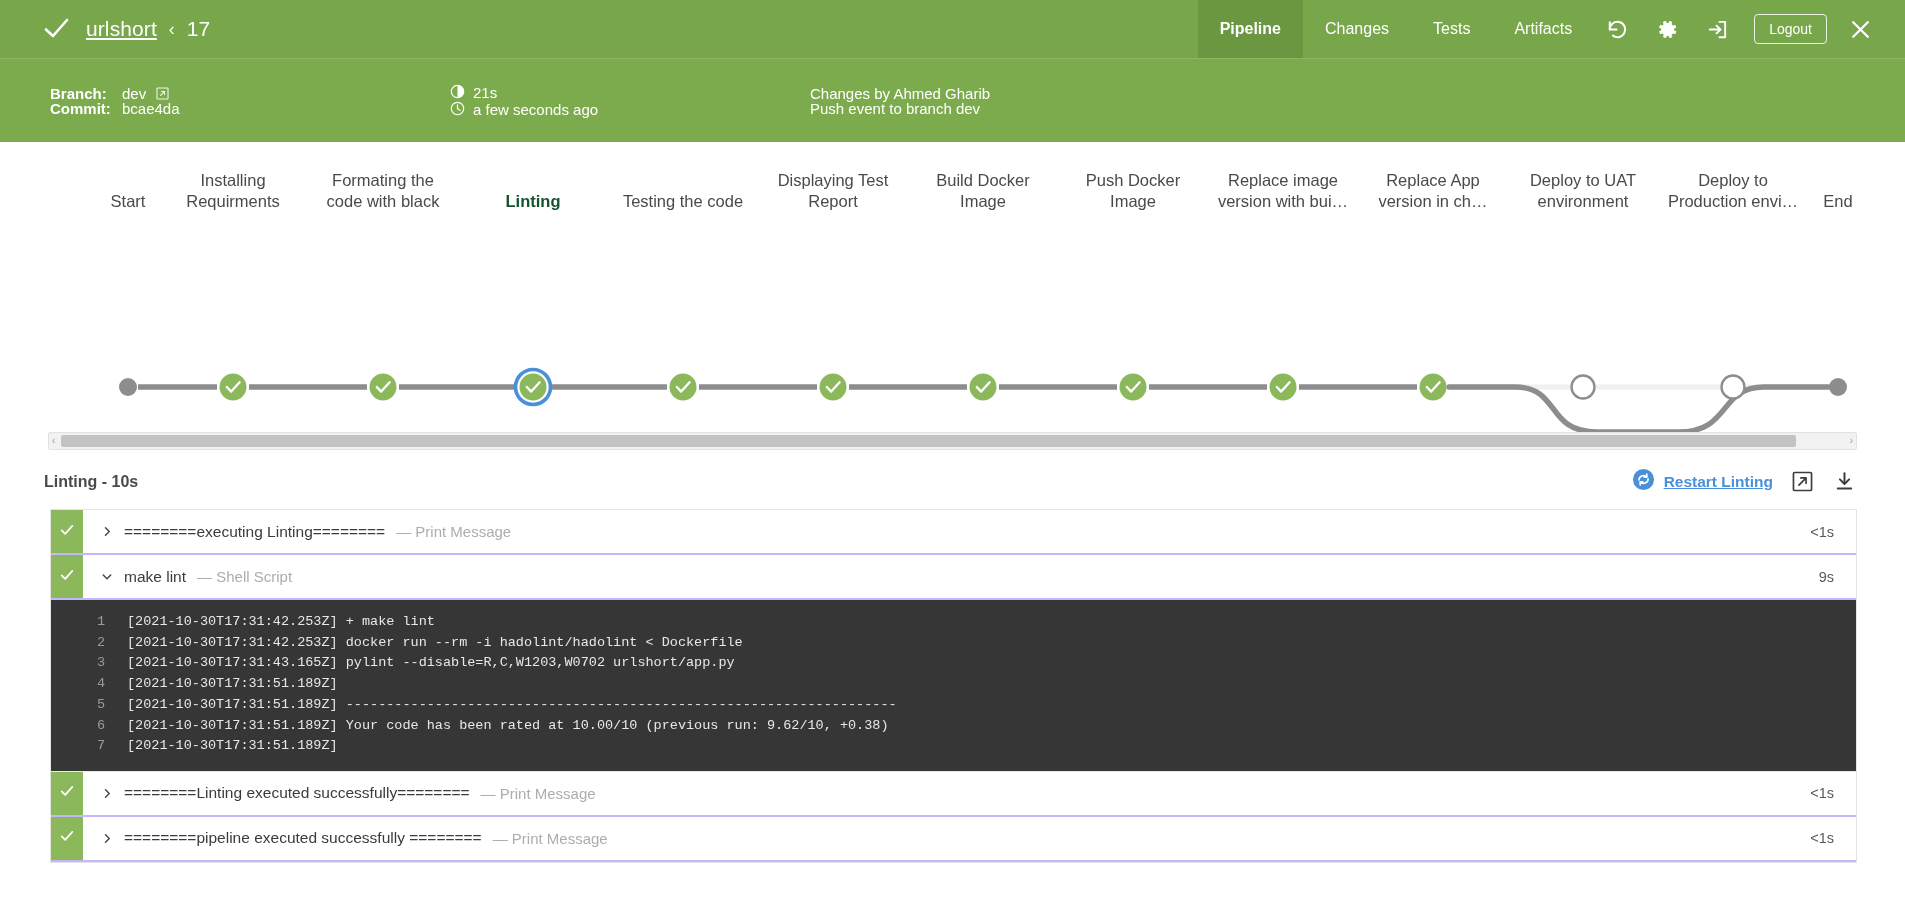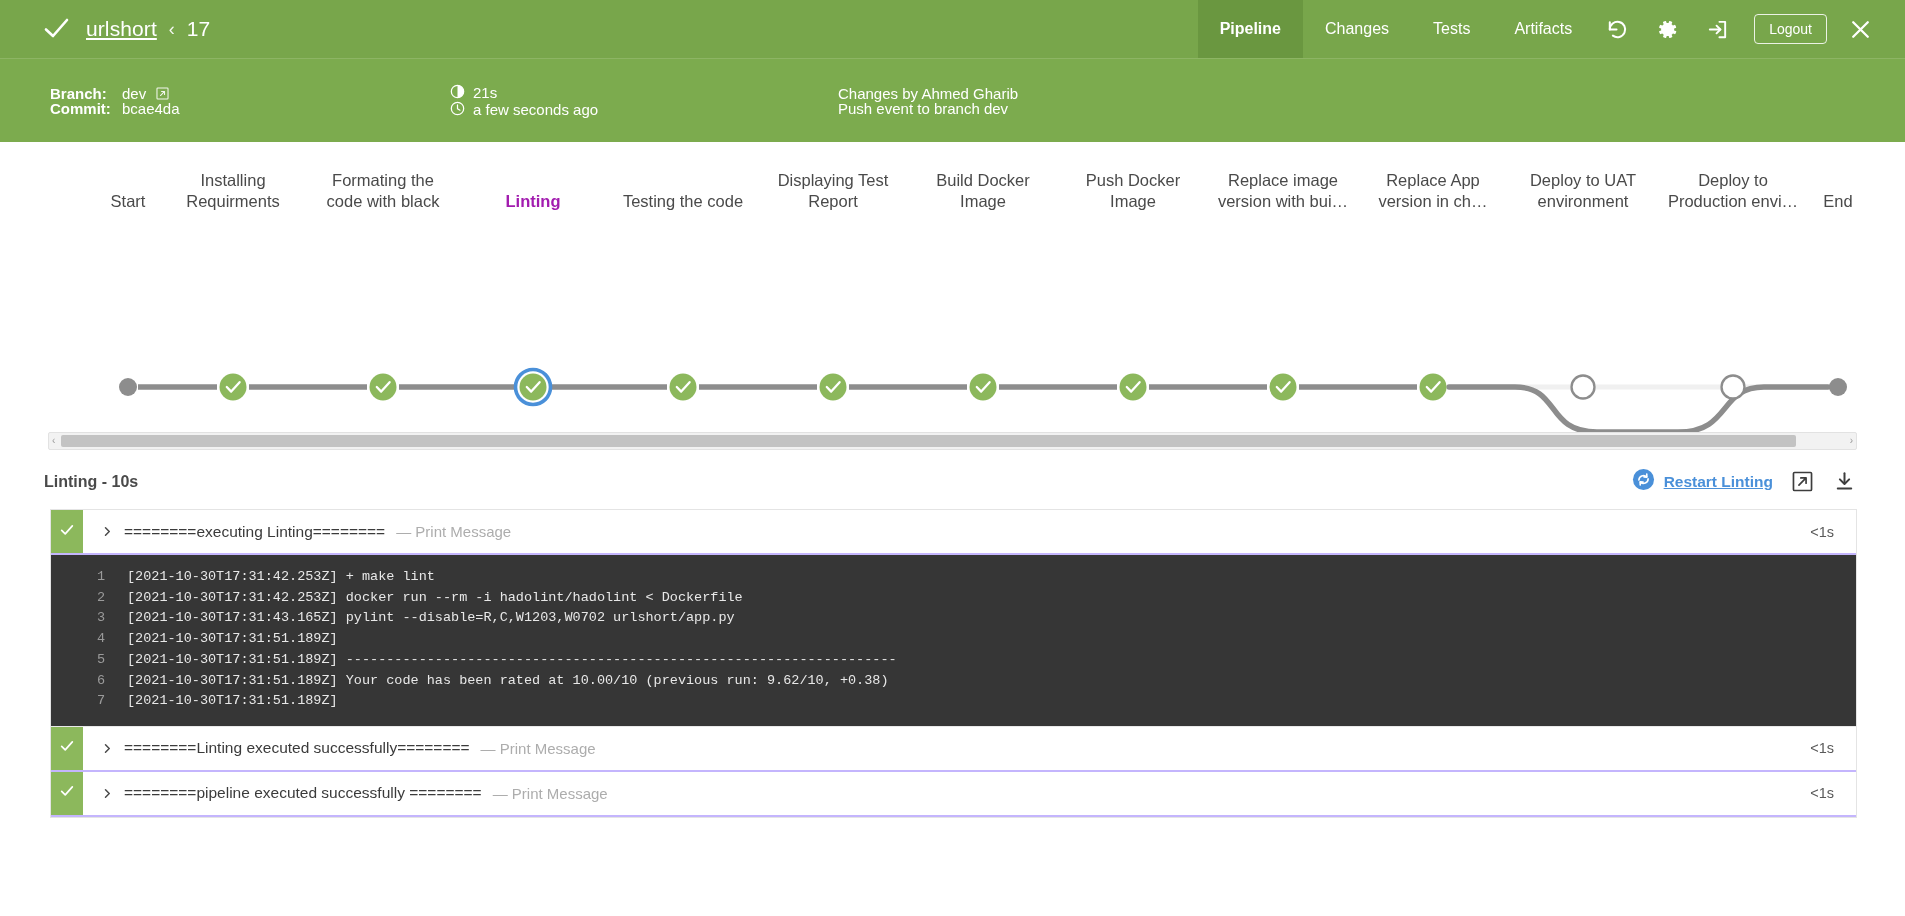--- a/index.html
+++ b/index.html
@@ -108,21 +108,21 @@
     box-sizing: border-box;
     border-top: 1px solid rgba(255,255,255,.13);
   }
   .meta-col {
     display: flex;
     flex-direction: column;
     justify-content: center;
   }
   .meta-col.c1 { padding-left: 50px; width: 400px; }
   .meta-col.c2 { width: 360px; }
-  .meta-col.c3 { flex: 1; margin-left: 28px; }
+  .meta-col.c3 { flex: 1; }
   .meta-row {
     display: flex;
     align-items: center;
     gap: 8px;
     font-size: 15px;
     line-height: 1;
     white-space: nowrap;
   }
   .meta-label {
     font-weight: bold;
@@ -159,21 +159,21 @@
     text-align: center;
     font-size: 16.5px;
     line-height: 21px;
     color: #4a4a4a;
     transform: translateX(-50%);
     bottom: 50px;
     width: 150px;
   }
   .stage-label.selected {
     font-weight: bold;
-    color: #a21caf;
+    color: #14532d;
   }
   svg.graph-svg {
     position: absolute;
     left: 0;
     top: 0;
     width: 1905px;
     height: 290px;
     display: block;
   }
 
@@ -602,20 +602,37 @@
         <span class="step-caret">
           <svg viewBox="0 0 16 16" width="13" height="13">
             <path d="M6 3 L11 8 L6 13" fill="none" stroke="#4a4a4a" stroke-width="2" stroke-linecap="round" stroke-linejoin="round"></path>
           </svg>
         </span>
         <span class="step-name">========executing Linting========</span>
         <span class="step-type">— Print Message</span>
       </div>
       <div class="step-dur">&lt;1s</div>
     </div>
+    <div class="step-row">
+      <div class="step-status">
+        <span><svg viewBox="0 0 18 18" width="16" height="16">
+            <path d="M3 9.4 L7 13.4 L15 4.4" fill="none" stroke="#ffffff" stroke-width="1.9" stroke-linecap="round" stroke-linejoin="round"></path>
+          </svg></span>
+      </div>
+      <div class="step-main">
+        <span class="step-caret">
+          <svg viewBox="0 0 16 16" width="13" height="13">
+            <path d="M3 6 L8 11 L13 6" fill="none" stroke="#4a4a4a" stroke-width="2" stroke-linecap="round" stroke-linejoin="round"></path>
+          </svg>
+        </span>
+        <span class="step-name">make lint</span>
+        <span class="step-type">— Shell Script</span>
+      </div>
+      <div class="step-dur">9s</div>
+    </div>
     <div class="console">
       <div class="console-line"><span class="ln">1</span><span class="ltext">[2021-10-30T17:31:42.253Z] + make lint</span></div>
       <div class="console-line"><span class="ln">2</span><span class="ltext">[2021-10-30T17:31:42.253Z] docker run --rm -i hadolint/hadolint &lt; Dockerfile</span></div>
       <div class="console-line"><span class="ln">3</span><span class="ltext">[2021-10-30T17:31:43.165Z] pylint --disable=R,C,W1203,W0702 urlshort/app.py</span></div>
       <div class="console-line"><span class="ln">4</span><span class="ltext">[2021-10-30T17:31:51.189Z]</span></div>
       <div class="console-line"><span class="ln">5</span><span class="ltext">[2021-10-30T17:31:51.189Z] --------------------------------------------------------------------</span></div>
       <div class="console-line"><span class="ln">6</span><span class="ltext">[2021-10-30T17:31:51.189Z] Your code has been rated at 10.00/10 (previous run: 9.62/10, +0.38)</span></div>
       <div class="console-line"><span class="ln">7</span><span class="ltext">[2021-10-30T17:31:51.189Z]</span></div>
     </div>
     <div class="step-row">

